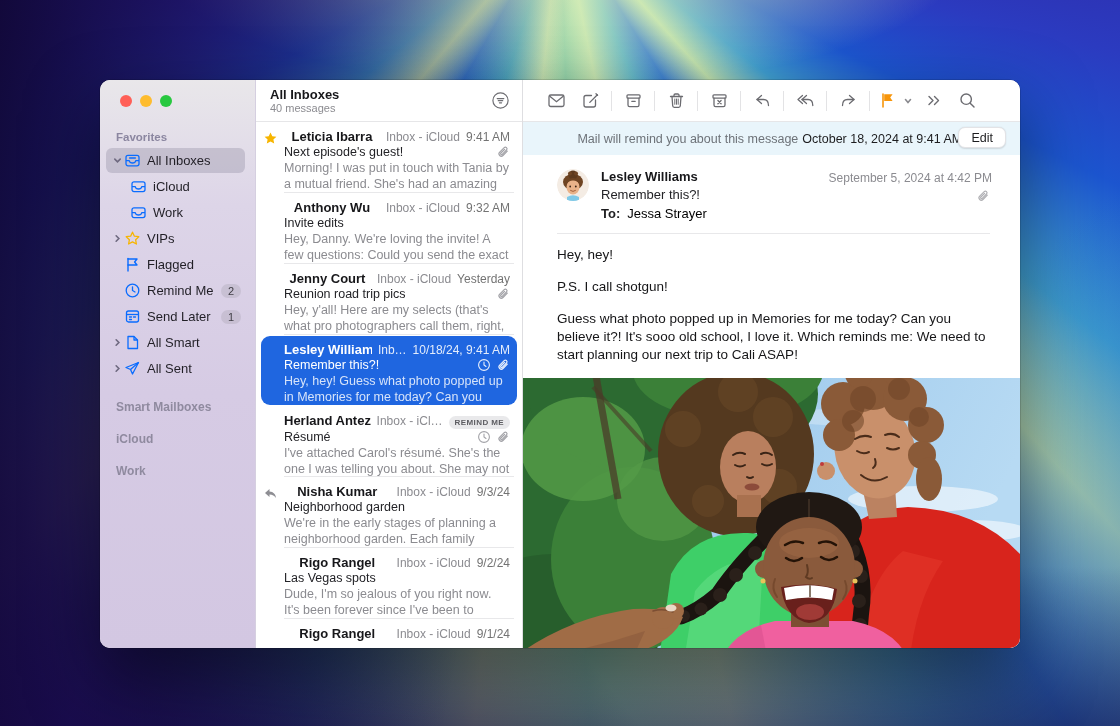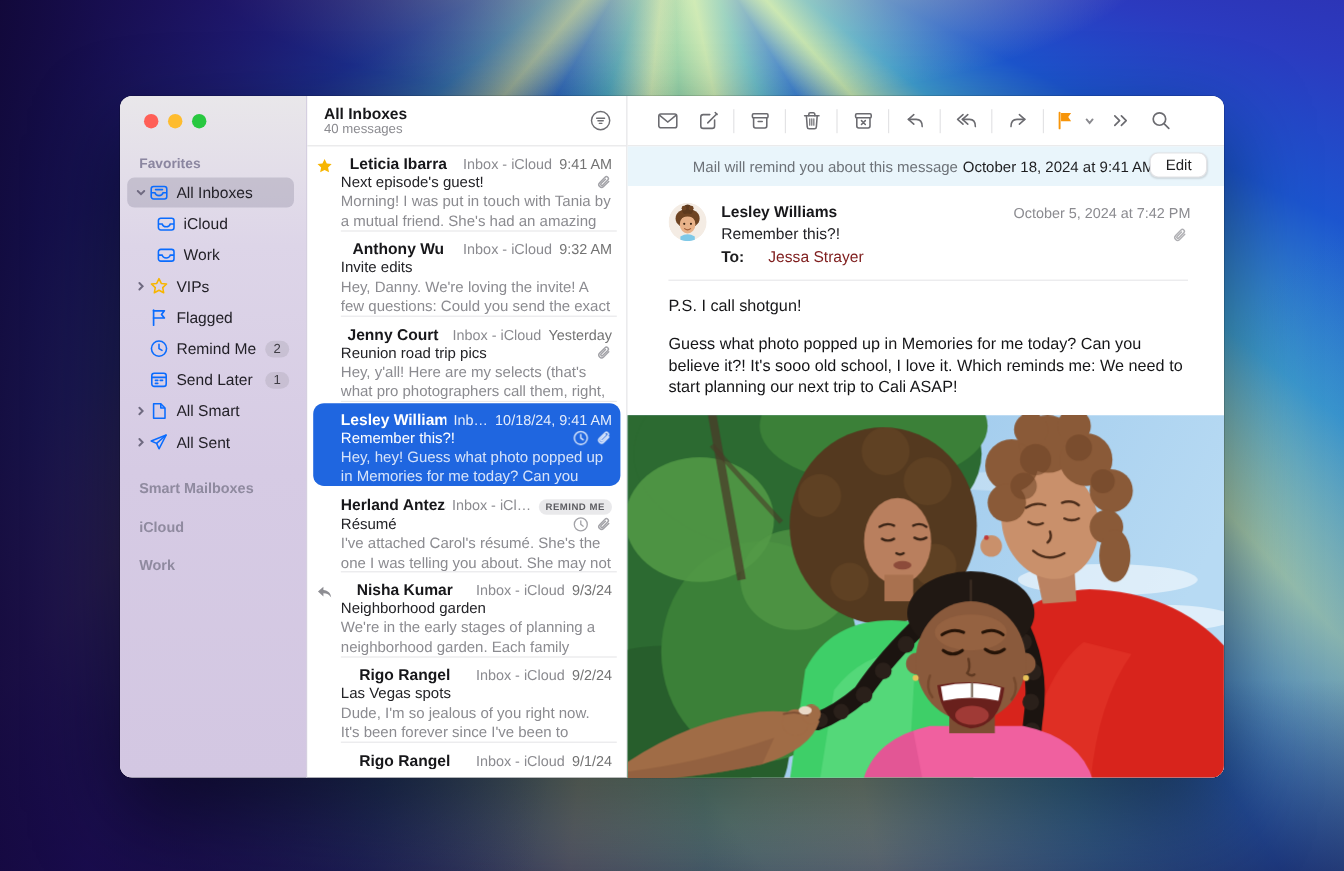--- a/index.html
+++ b/index.html
@@ -98,21 +98,21 @@
   .banner .bdate{ color:#1d1d1f; margin-left:4px; }
   .edit-btn{ position:absolute; right:14px; top:5px; background:#fff; border:1px solid #e3e3e6; box-shadow:0 .5px 1.5px rgba(0,0,0,.12); border-radius:7px; font-size:12.5px; color:#1d1d1f; padding:2.5px 12px; }
   
   .msg-head{ padding:14px 30px 0 34px; position:relative; }
   .mh-row{ display:flex; }
   .avatar{ width:32px; height:32px; border-radius:50%; overflow:hidden; flex:0 0 32px; margin-right:12px; }
   .mh-name{ font-size:13px; font-weight:700; color:#17171a; }
   .mh-subj{ font-size:13px; color:#232327; margin-top:3px; }
   .mh-to{ font-size:13px; margin-top:4px; }
   .mh-to .tl{ color:#1d1d1f; font-weight:600; }
-  .mh-to .tr{ color:#7f1d1d; margin-left:20px; }
+  .mh-to .tr{ color:#000000; margin-left:7px; }
   .mh-date{ position:absolute; right:28px; top:16px; font-size:12px; color:#8b8b90; }
   .mh-clip{ position:absolute; right:30px; top:34px; color:#b0b0b4; }
   .mh-clip svg{ width:14px; height:14px; }
   .mh-hr{ border-bottom:1px solid #e8e8ea; margin:12px 0 0 0; }
   
   .msg-body{ padding:12px 30px 0 34px; font-size:13.5px; color:#161618; line-height:18px; }
   .msg-body p{ margin-bottom:14px; }
   .photo{ flex:1; min-height:0; }
   .photo svg{ width:100%; height:100%; display:block; }
 </style>
@@ -519,28 +519,29 @@
               <path d="M13.5 21.5 q2.5 2 5 0" stroke="#a4613c" stroke-width="1" fill="none" stroke-linecap="round"></path>
               <path d="M10 28 q6-3.5 12 0 v4 h-12 z" fill="#7fc9e8"></path>
             </svg>
         </span>
         <div>
           <div class="mh-name">Lesley Williams</div>
           <div class="mh-subj">Remember this?!</div>
           <div class="mh-to"><span class="tl">To:</span><span class="tr">Jessa Strayer</span></div>
         </div>
       </div>
-      <span class="mh-date">October 5, 2024 at 7:42 PM</span>
+      <span class="mh-date">September 5, 2024 at 4:42 PM</span>
       <span class="mh-clip"><svg viewBox="0 0 14 14" fill="none" stroke="currentColor" stroke-width="1.2" stroke-linecap="round">
             <path d="M11.3 6.2 L7 10.5 a2.3 2.3 0 0 1-3.3-3.3 L8.2 2.7 a1.6 1.6 0 0 1 2.3 2.3 L6.2 9.3 a.9.9 0 0 1-1.3-1.3 L8.6 4.3"></path>
           </svg></span>
       <div class="mh-hr"></div>
     </div>
 
     <div class="msg-body">
+      <p>Hey, hey!</p>
       <p>P.S. I call shotgun!</p>
       <p>Guess what photo popped up in Memories for me today? Can you believe it?! It's sooo old school, I love it. Which reminds me: We need to start planning our next trip to Cali ASAP!</p>
     </div>
 
     <div class="photo">
       <svg viewBox="0 0 497 308" preserveAspectRatio="xMidYMid slice">
         <defs>
           <linearGradient id="sky" x1="0" y1="0" x2="1" y2="0.3">
             <stop offset="0" stop-color="#8fbfe8"></stop>
               <stop offset="1" stop-color="#b7daf3"></stop>

